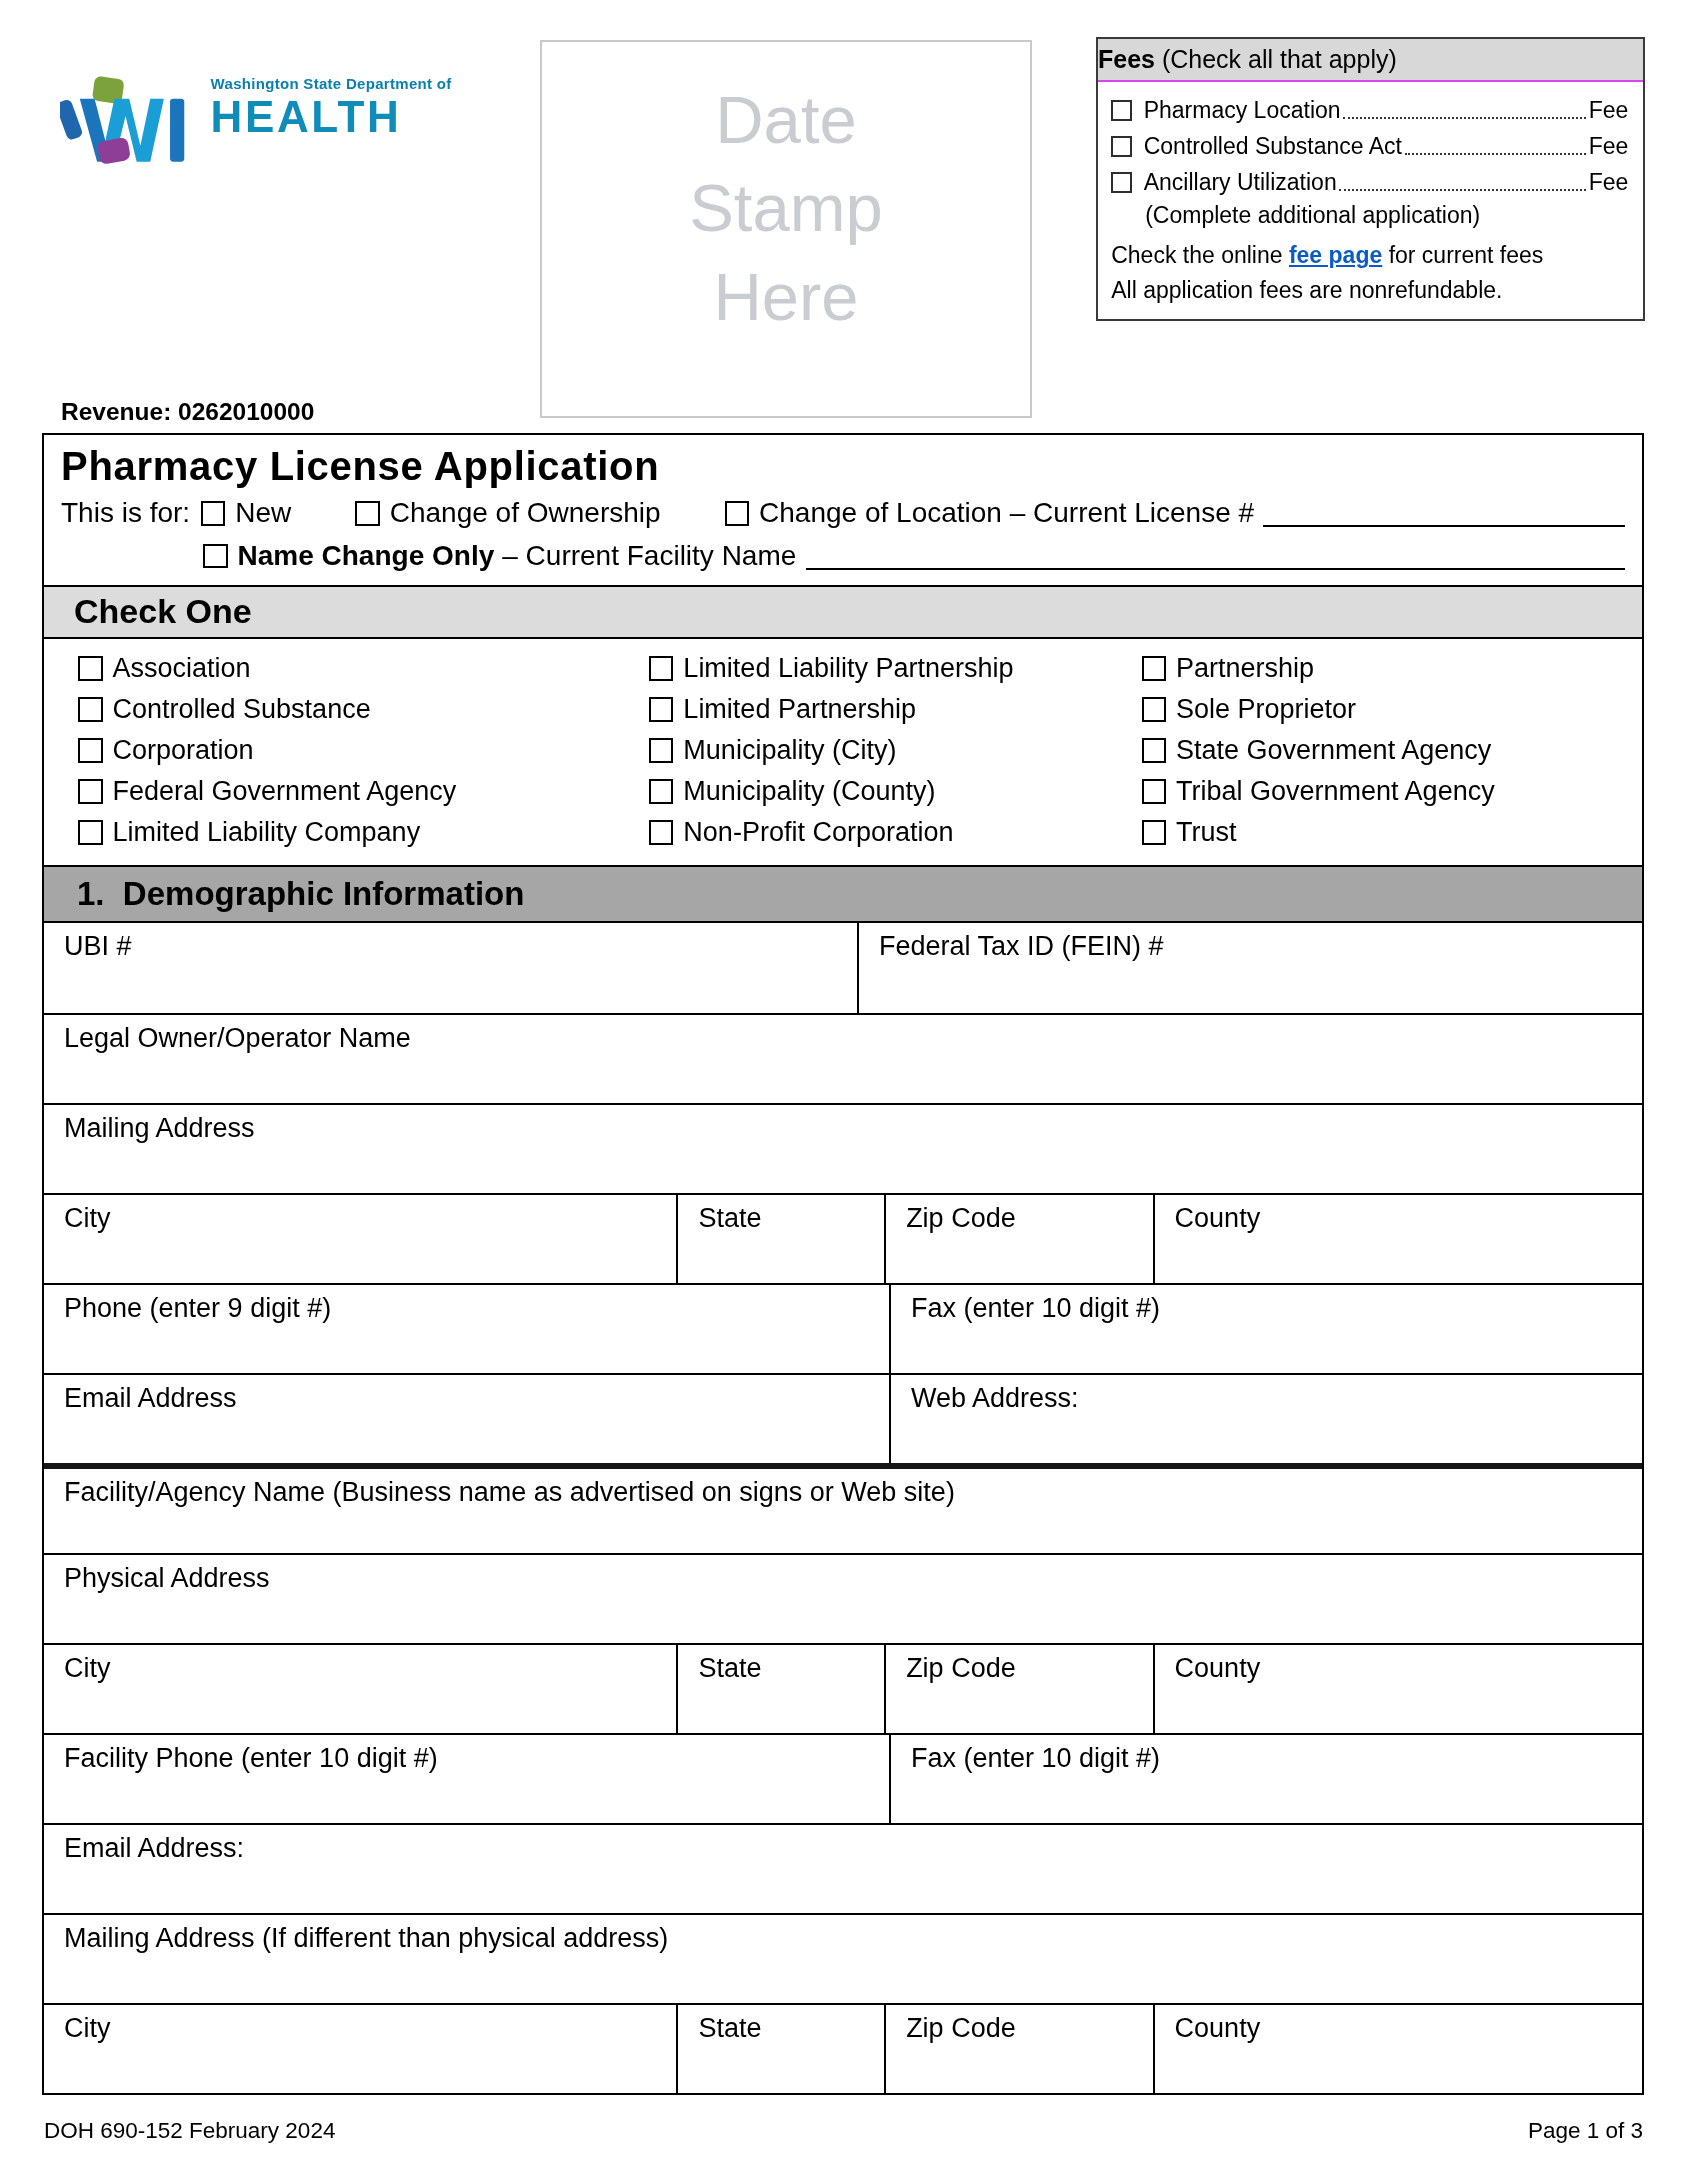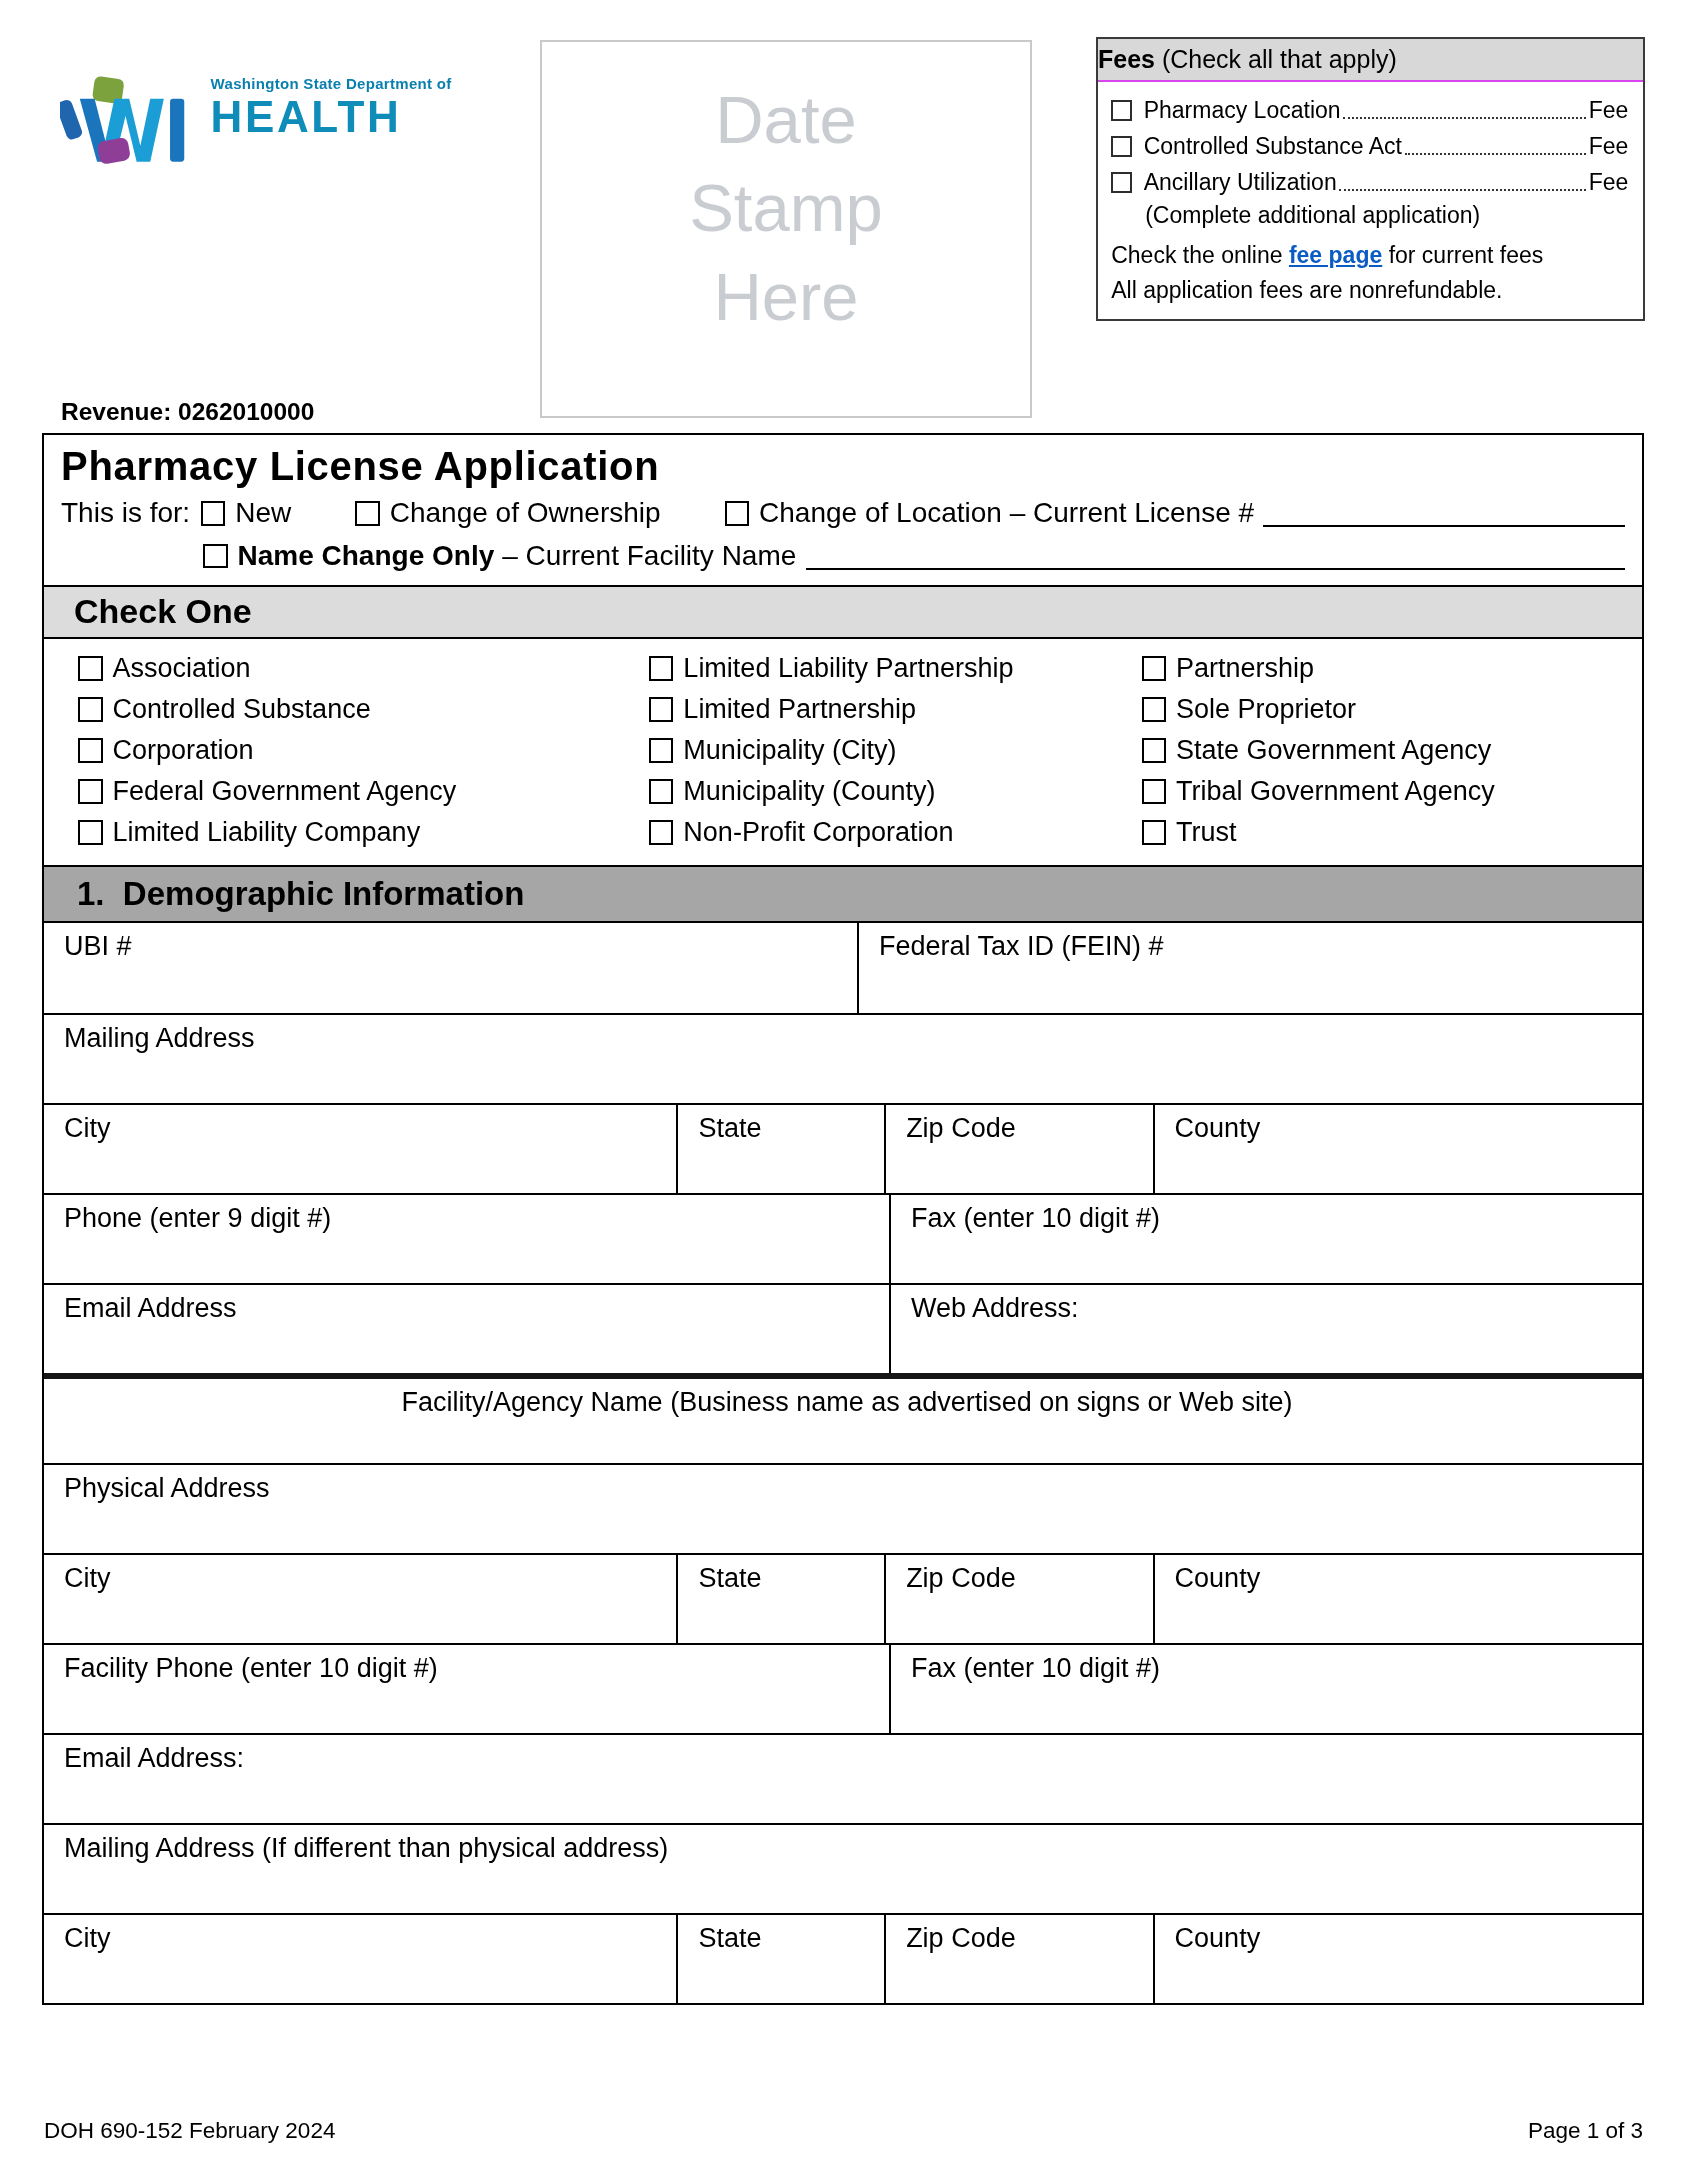--- a/index.html
+++ b/index.html
@@ -51,21 +51,21 @@
   .bar { border-top: 2px solid #000; border-bottom: 2px solid #000; font-weight: bold; }
   .check-one-bar { background: #dcdcdc; font-size: 34px; padding: 5.3px 0 5.3px 30px; }
   .demo-bar { background: #a6a6a6; font-size: 33px; padding: 8px 16px 8px 33px; }
 
   .check-grid { display: grid; grid-template-columns: 36.5% 31.5% 32%; padding: 9.3px 0 12px 34px; }
   .check-col { display: flex; flex-direction: column; }
   .check-item { display: flex; align-items: center; height: 41px; font-size: 27px; white-space: nowrap; }
 
   .grow-row { display: flex; border-top: 2px solid #000; min-height: 90px; align-items: stretch; }
   .grow-row.first { border-top: none; }
-  .grow-row.thick { border-top: 6.6px solid #161616; text-align: center; }
+  .grow-row.thick { border-top: 6.6px solid #161616; }
   .cell { padding: 8px 12px 0 20px; font-size: 27px; border-right: 2px solid #000; }
   .cell:last-child { border-right: none; }
   .c-full   { width: 100%; }
   .c-ubi    { width: 51%; }   .c-fein   { width: 49%; }
   .c-city   { width: 39.7%; } .c-state  { width: 13%; }
   .c-zip    { width: 16.8%; } .c-county { width: 30.5%; }
   .c-phone  { width: 53%; }   .c-fax    { width: 47%; }
 
   .footer { position: absolute; left: 44px; right: 44px; top: 2118px; display: flex;
     justify-content: space-between; font-size: 22.5px; gap: 11px; }
@@ -232,20 +232,23 @@
 
     <div class="bar demo-bar">1.&nbsp; Demographic Information</div>
 
     <div class="gtable">
 
       <div class="grow-row first">
         <div class="cell c-ubi"><span>UBI #</span></div>
         <div class="cell c-fein"><span>Federal Tax ID (FEIN) #</span></div>
       </div>
 
+      <div class="grow-row">
+        <div class="cell c-full"><span>Legal Owner/Operator Name</span></div>
+      </div>
 
       <div class="grow-row">
         <div class="cell c-full"><span>Mailing Address</span></div>
       </div>
 
       <div class="grow-row">
         <div class="cell c-city"><span>City</span></div>
         <div class="cell c-state"><span>State</span></div>
         <div class="cell c-zip"><span>Zip Code</span></div>
         <div class="cell c-county"><span>County</span></div>

